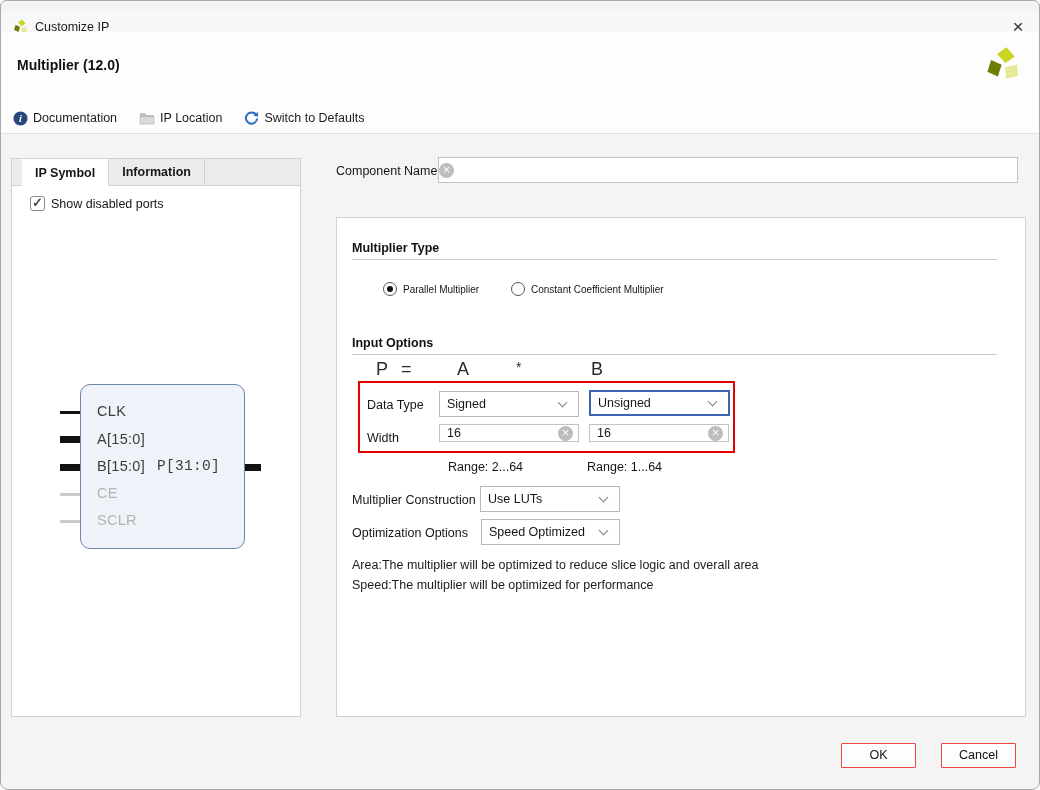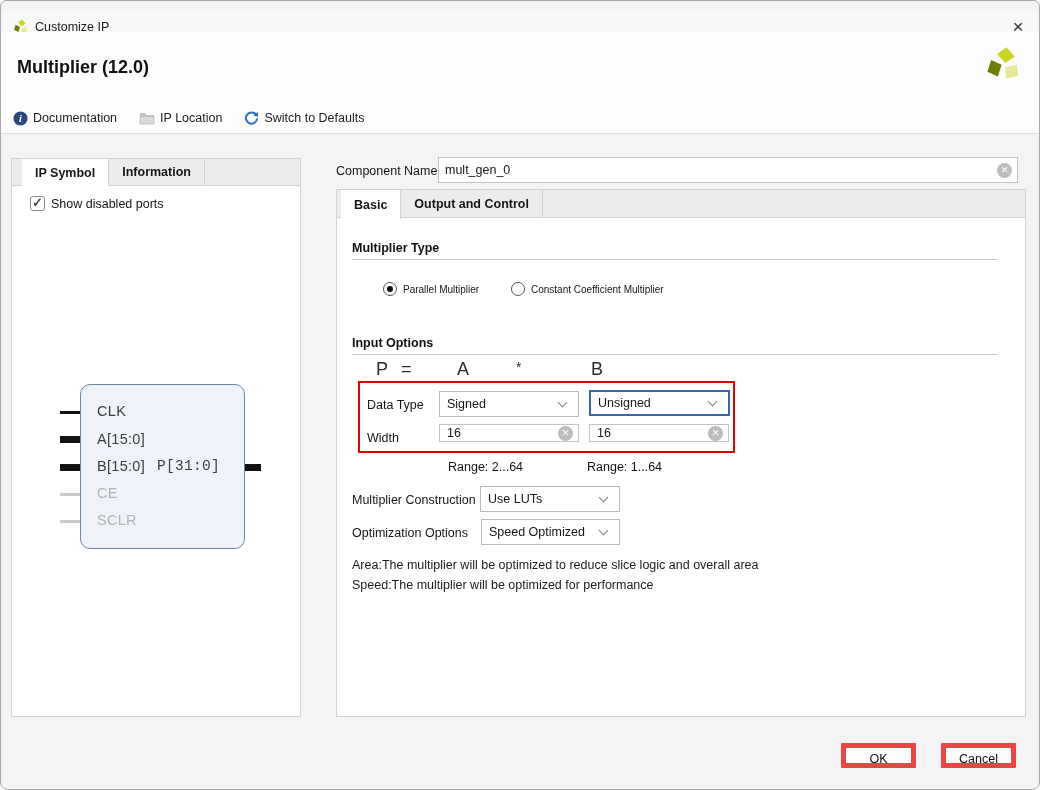--- a/index.html
+++ b/index.html
@@ -12,21 +12,21 @@
   
   .titlebar { position:absolute; left:0; top:10px; width:100%; height:31px;
     background:#f7f8f9; border-bottom:1px solid #e2e2e2; }
   .tb-logo { position:absolute; left:12px; top:8px; width:16px; height:16px; }
   .tb-title { position:absolute; left:34px; top:9px; font-size:12.5px; color:#1a1a1a; }
   .close-btn { position:absolute; right:8px; top:3px; width:26px; height:26px;
     font-size:19px; color:#333; text-align:center; line-height:25px; cursor:pointer; }
   
   .header { position:absolute; left:0; top:31px; width:100%; height:102px;
     background:#fdfdfd; border-bottom:1px solid #e0e0e0; }
-  .h-title { position:absolute; left:16px; top:25px; font-size:18px; font-weight:bold; color:#111; }
+  .h-title { position:absolute; left:16px; top:25px; font-size:14px; font-weight:bold; color:#111; }
   .h-logo { position:absolute; right:16px; top:14px; width:38px; height:38px; }
   .toolbar { position:absolute; left:12px; top:76px; height:20px; display:flex; align-items:center; gap:0; }
   .tool { display:flex; align-items:center; gap:5px; cursor:pointer; margin-right:22px; }
   .tool span.lbl { font-size:12.5px; color:#1c1c1c; }
   .tool svg { display:block; }
   
   .tabstrip { position:absolute; display:flex; align-items:stretch;
     background:#ececec; border:1px solid #d2d2d2; border-bottom:none; }
   .tab { font-size:12.5px; font-weight:bold; color:#161616; padding:0 13px;
     display:flex; align-items:center; cursor:pointer; position:relative; }
@@ -79,21 +79,21 @@
   .select .val { flex:1; font-size:12.5px; color:#161616; padding-left:7px; }
   .chev { width:7px; height:7px; border-right:1.7px solid #7f7f7f; border-bottom:1.7px solid #7f7f7f;
     transform:rotate(45deg); margin-right:12px; margin-top:-3px; }
   .txtfield { position:absolute; height:18px; background:#fff; border:1px solid #c3c3c3;
     display:flex; align-items:center; }
   .txtfield input { flex:1; min-width:0; border:none; outline:none; font-size:12.5px; color:#161616;
     padding:0 7px; font-family:"Liberation Sans", sans-serif; background:transparent; }
   .range { position:absolute; font-size:12.5px; color:#161616; }
   .note { position:absolute; font-size:12.5px; color:#1c1c1c; }
   
-  .btn { position:absolute; width:75px; height:25px; background:#fdfdfd; border:5px solid #ef4444;
+  .btn { position:absolute; width:75px; height:25px; background:#fdfdfd; border:1px solid #ef4444;
     font-size:12.5px; color:#111; text-align:center; line-height:23px; cursor:pointer; border-radius:1px; }
 </style>
 </head>
 <body>
 
 <div id="window">
 
   <div class="titlebar">
     <svg class="tb-logo" viewBox="-18 -18 36 36">
       <g transform="rotate(8)">
@@ -165,29 +165,23 @@
     <div class="port-lbl" style="left:85px; top:217px;">CLK</div>
     <div class="port-lbl" style="left:85px; top:245px;">A[15:0]</div>
     <div class="port-lbl" style="left:85px; top:272px;">B[15:0]</div>
     <div class="port-lbl dis" style="left:85px; top:299px;">CE</div>
     <div class="port-lbl dis" style="left:85px; top:326px;">SCLR</div>
     <div class="port-lbl" style="left:136px; top:272px; width:72px; text-align:right;font-family:Liberation Mono, monospace;">P[31:0]</div>
   </div>
 
   <div class="comp-label">Component Name</div>
   <div class="comp-field">
-    <input type="text" value="mult_gen_0" style="">
     <span class="clear-ic"></span>
   </div>
 
-  <div class="tabstrip" id="right-tabs">
-    <div class="tab-pad" style="width:4px;"></div>
-    <div class="tab active">Basic</div>
-    <div class="tab inactive">Output and Control</div>
-  </div>
 
   <div class="panel-body" id="right-body">
 
     <div class="sec-head" style="left:15px; top:23px;">Multiplier Type</div>
     <div class="hr" style="left:15px; top:41px; width:645px;"></div>
 
     <div class="radio-row" style="left:46px; top:64px;">
       <span class="radio sel"></span>
       <span class="radio-lbl">Parallel Multiplier</span>
     </div>

